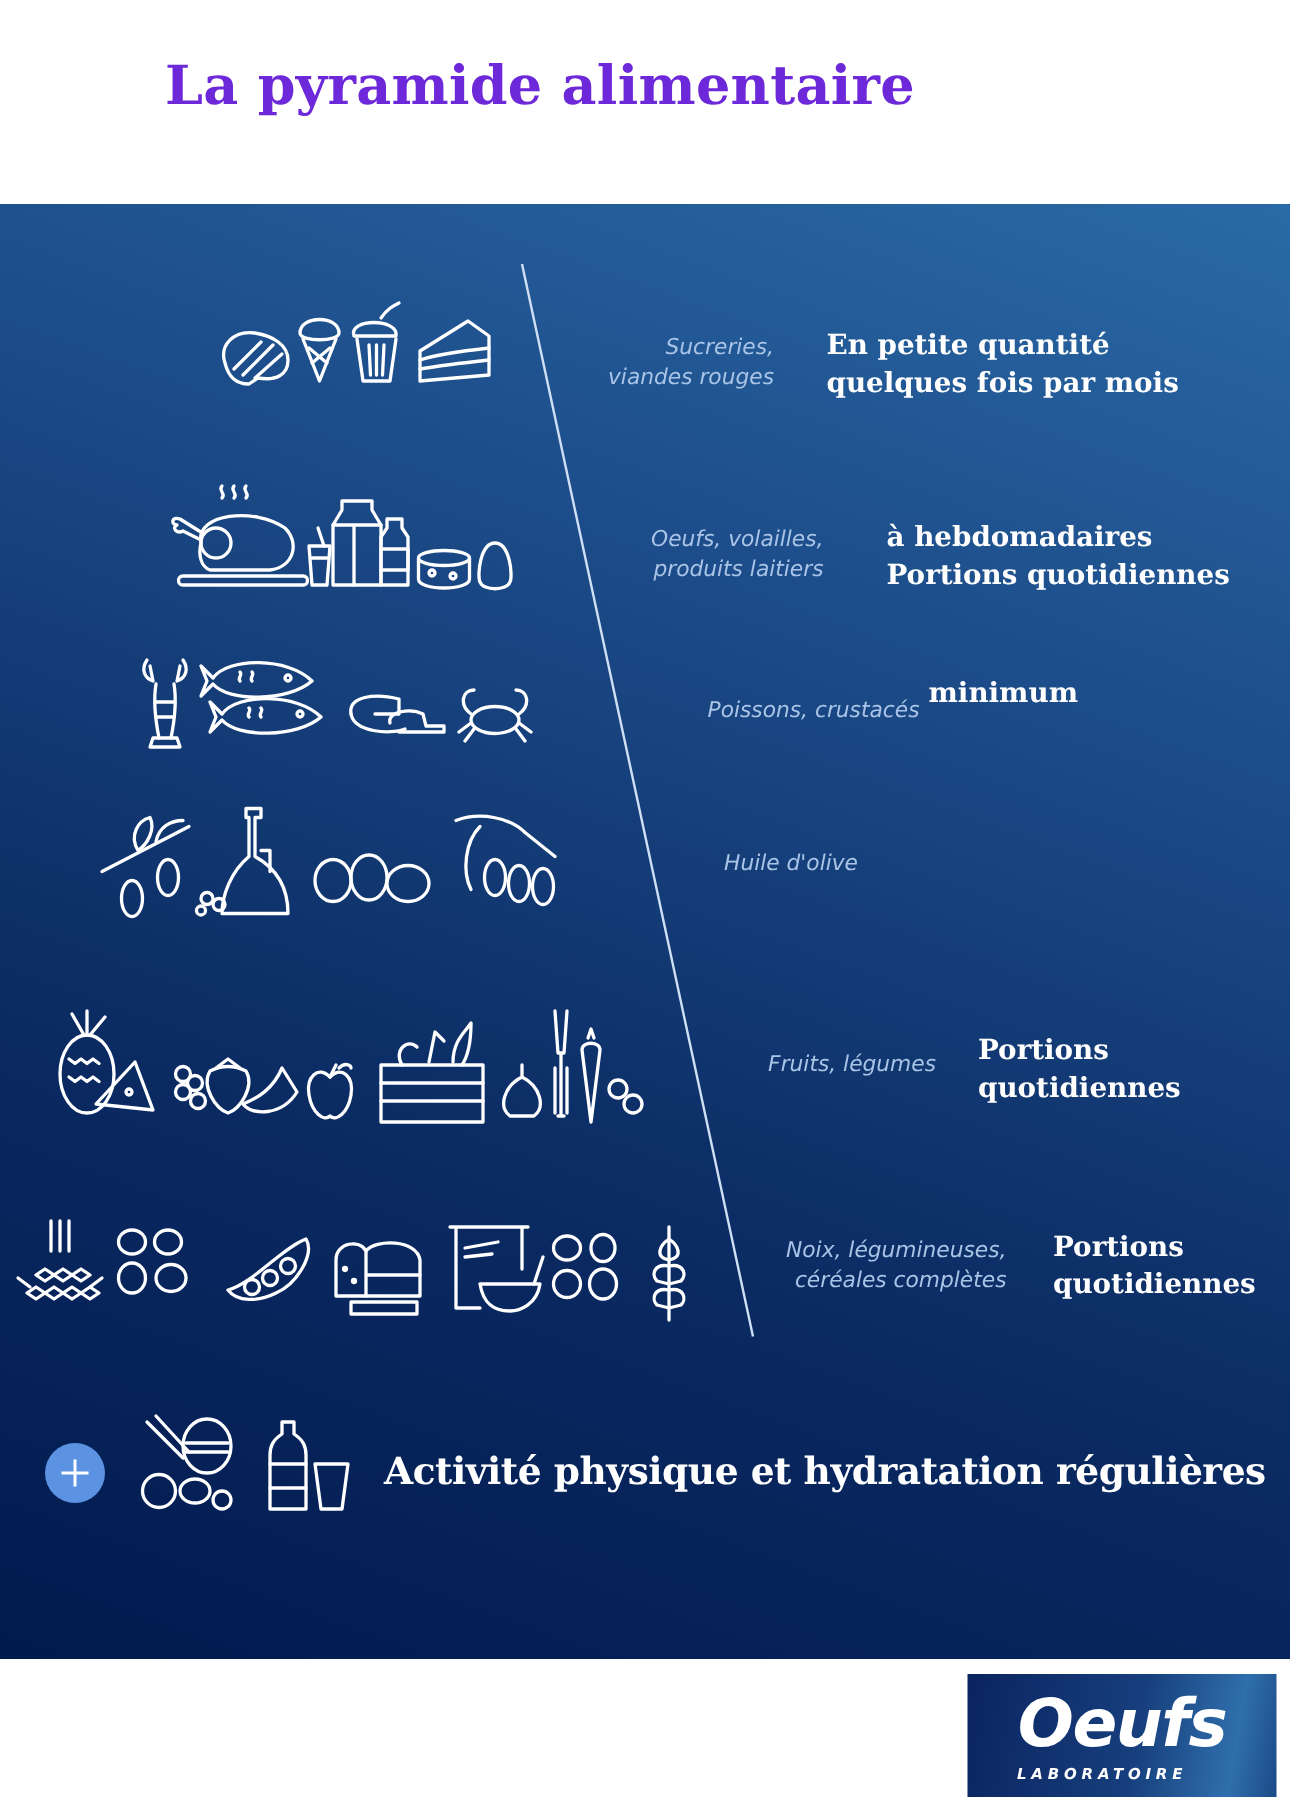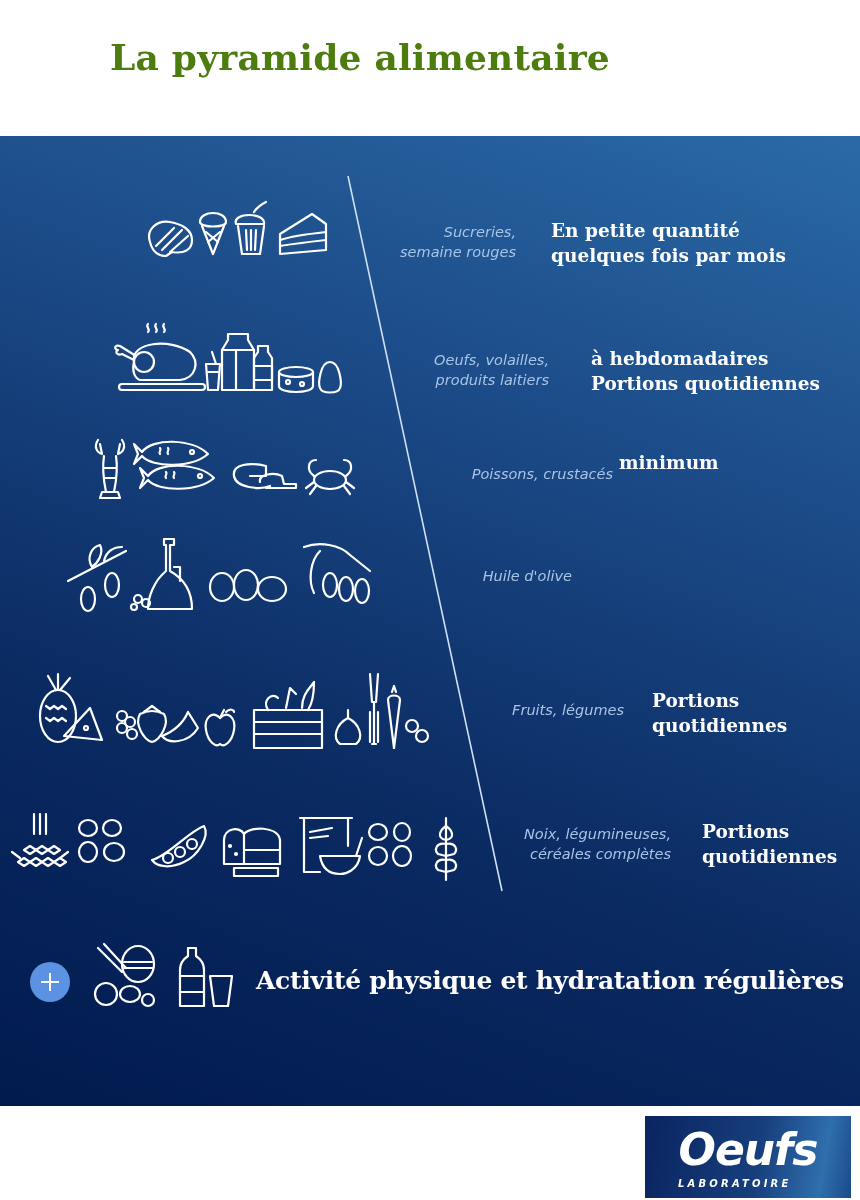--- a/index.html
+++ b/index.html
@@ -4,21 +4,21 @@
 <style>
   html, body { margin: 0; padding: 0; }
   body {
     width: 860px; height: 1200px; position: relative; overflow: hidden;
     background: #ffffff;
     font-family: "DejaVu Serif", serif;
   }
   .title {
     position: absolute; left: 0; top: 36px; width: 720px; text-align: center;
     font-family: "DejaVu Serif", serif; font-weight: bold; font-size: 36px;
-    color: #4d7c0f; letter-spacing: 0.2px;
+    color: #6d28d9; letter-spacing: 0.2px;
   }
   .panel {
     position: absolute; left: 0; top: 136px; width: 860px; height: 970px;
     background:
       linear-gradient(20deg, #011a4e 0%, #0b2b63 35%, #1c4c89 70%, #2a6aa6 100%);
   }
   .divider {
     position: absolute; left: 0; top: 0; width: 860px; height: 970px;
     pointer-events: none;
   }
@@ -94,21 +94,21 @@
           <path d="M14 28 L15 48 M19 28 L19 48 M24 28 L23 48"></path>
         </g>
         <g class="st" transform="translate(138,14)">
       <path d="M2 24 L34 4 L48 14 L48 40 L2 44Z"></path>
           <path d="M2 30 C14 26 30 24 48 22 M2 36 C14 34 30 32 48 30"></path>
         </g>
       </svg>
     </div>
     <div class="cat" style="right:344px; top:26px;">
       <div>Sucreries,</div>
-      <div>semaine rouges</div>
+      <div>viandes rouges</div>
     </div>
     <div class="freq" style="left:551px; top:22px;">
       <div>En petite quantité</div>
       <div>quelques fois par mois</div>
     </div>
   </div>
 
   <div class="row" style="top:180px;">
     <div class="icons" style="left:108px;">
       <svg width="250" height="90">

